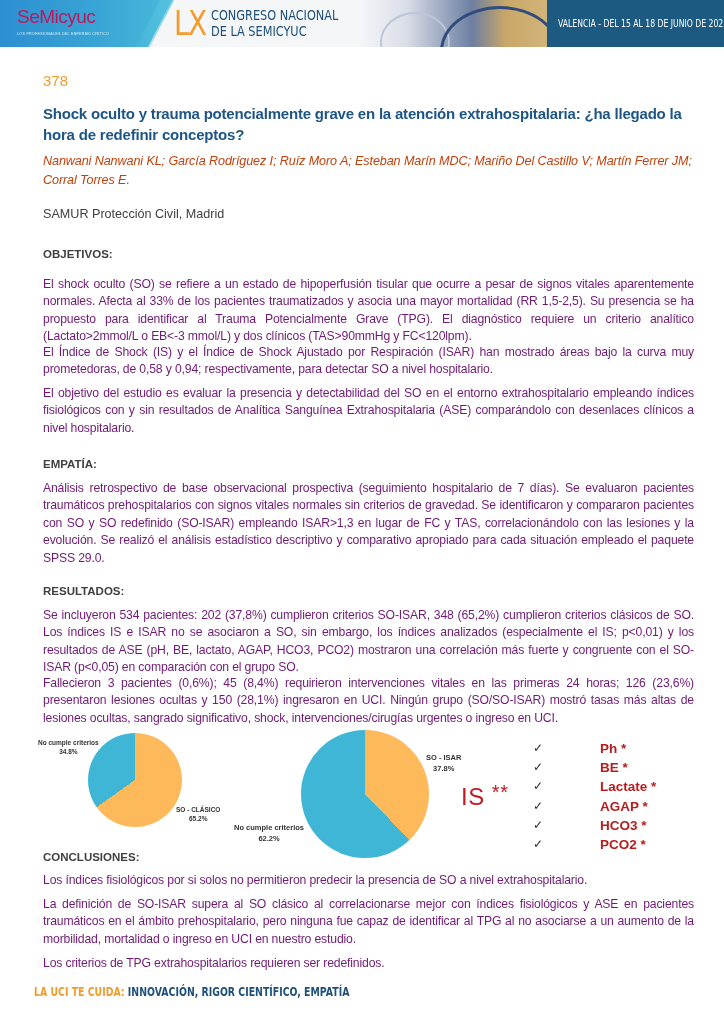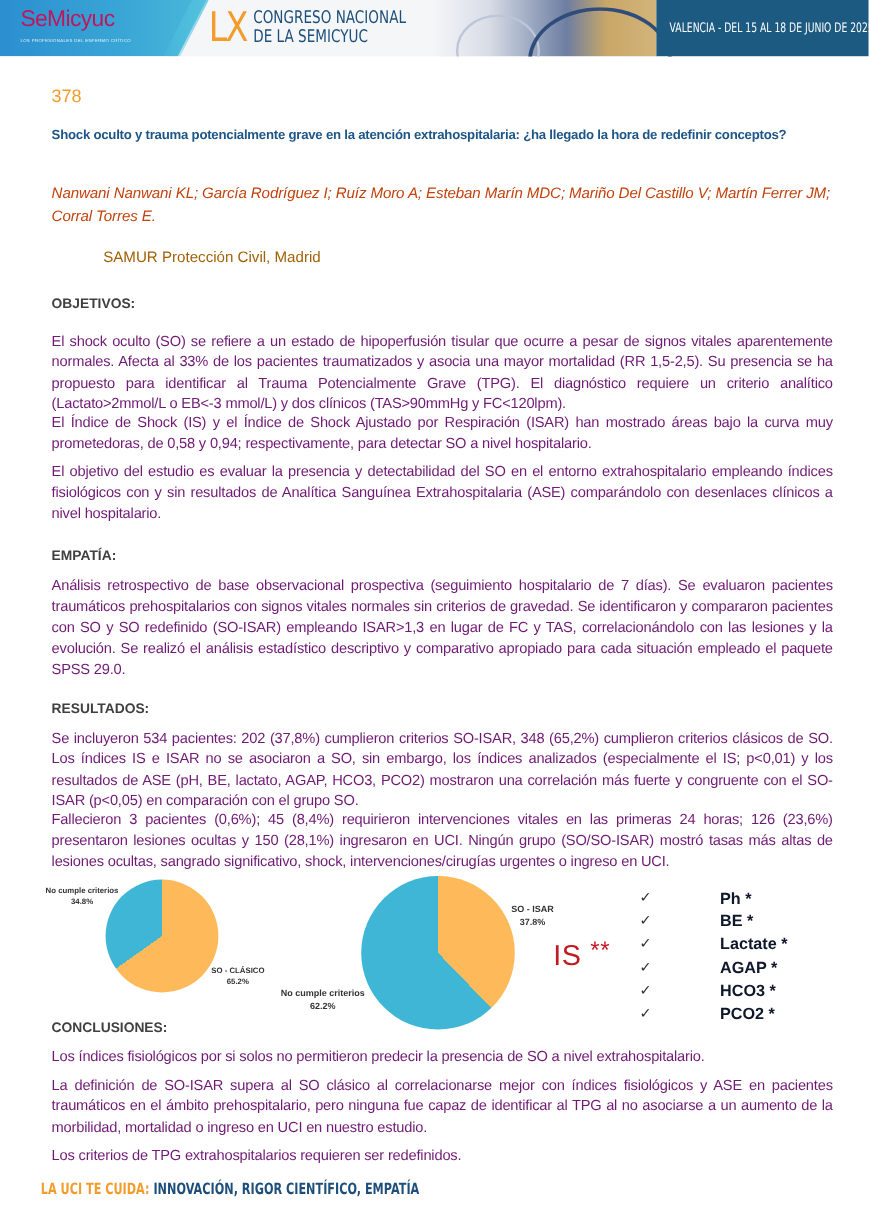--- a/index.html
+++ b/index.html
@@ -20,36 +20,36 @@
   .congress-title { position:absolute; left:211px; top:7px; color:#1e4f7a; font-size:14.5px; line-height:16px; font-family:"DejaVu Sans", sans-serif; transform:scaleX(0.78); transform-origin:left; white-space:nowrap; }
   .hdr-photo { position:absolute; left:360px; top:0; width:187px; height:47px;
     background:linear-gradient(90deg,#f4f6f8 0%,#d9dde6 25%,#9aa7c0 45%,#6d7ea2 60%,#c9a768 78%,#d2b47a 100%); }
   .hdr-photo .arc1 { position:absolute; left:80px; top:6px; width:120px; height:90px; border-radius:50%; border:3px solid #2f4c7a; border-bottom:none; }
   .hdr-photo .arc2 { position:absolute; left:20px; top:12px; width:70px; height:60px; border-radius:50%; border:2px solid #bcc6d8; border-bottom:none; }
   .hdr-right { position:absolute; left:547px; top:0; width:177px; height:47px; background:#1d5a82; }
   .hdr-date { position:absolute; left:11px; top:17px; color:#ffffff; font-size:11px; font-family:"DejaVu Sans", sans-serif; white-space:nowrap; transform:scaleX(0.7); transform-origin:left; }
 
   
   .abs-number { position:absolute; left:43px; top:72px; color:#f39b2b; font-size:15px; }
-  .title { position:absolute; left:43px; top:103px; width:650px; color:#1d5586; font-size:11px; font-weight:bold; line-height:21px; letter-spacing:-0.2px; }
+  .title { position:absolute; left:43px; top:103px; width:650px; color:#1d5586; font-size:15px; font-weight:bold; line-height:21px; letter-spacing:-0.2px; }
   .authors { position:absolute; left:43px; top:152px; width:650px; font-size:12.6px; line-height:19px; font-style:italic; color:#c2410c; letter-spacing:-0.1px; }
-  .affil { position:absolute; left:43px; top:207px; font-size:12.6px; color:#a16207;margin-left:43px; }
+  .affil { position:absolute; left:43px; top:207px; font-size:12.6px; color:#404040; }
   .sec-h { position:absolute; left:43px; font-size:11.5px; font-weight:bold; color:#404040; }
   .para { position:absolute; left:43px; width:651px; font-size:12.2px; line-height:17.4px; text-align:justify; color:#701a75; letter-spacing:-0.15px; }
 
   
   .pie { position:absolute; border-radius:50%; }
   .pie-label { position:absolute; font-size:6.5px; text-align:center; color:#333; line-height:9px; font-weight:bold; white-space:nowrap; }
   .pie-label.big { font-size:7.5px; line-height:11px; }
   .is-mark { position:absolute; left:461px; top:783px; color:#c21a23; font-size:24px; font-weight:normal; letter-spacing:0.5px; }
   .is-mark .ast { font-size:20px; vertical-align:top; position:relative; top:-2px; }
   .check-list { position:absolute; left:533px; top:741px; width:150px; }
   .check-row { position:relative; height:19.2px; }
   .check { position:absolute; left:0; top:0; font-size:12px; color:#2d2d2d; }
-  .check-label { position:absolute; left:67px; top:0; font-size:13.5px; font-weight:bold; color:#0f172a; white-space:nowrap; }
+  .check-label { position:absolute; left:67px; top:0; font-size:13.5px; font-weight:bold; color:#b91c1c; white-space:nowrap; }
 
   
   .footer { position:absolute; left:34px; top:984px; font-size:13px; font-weight:bold; font-family:"DejaVu Sans", sans-serif; white-space:nowrap; transform:scaleX(0.72); transform-origin:left; }
   .footer .f1 { color:#f39b2b; }
   .footer .f2 { color:#1e4f7a; }
 </style>
 </head>
 <body>
 
 <div class="header">

